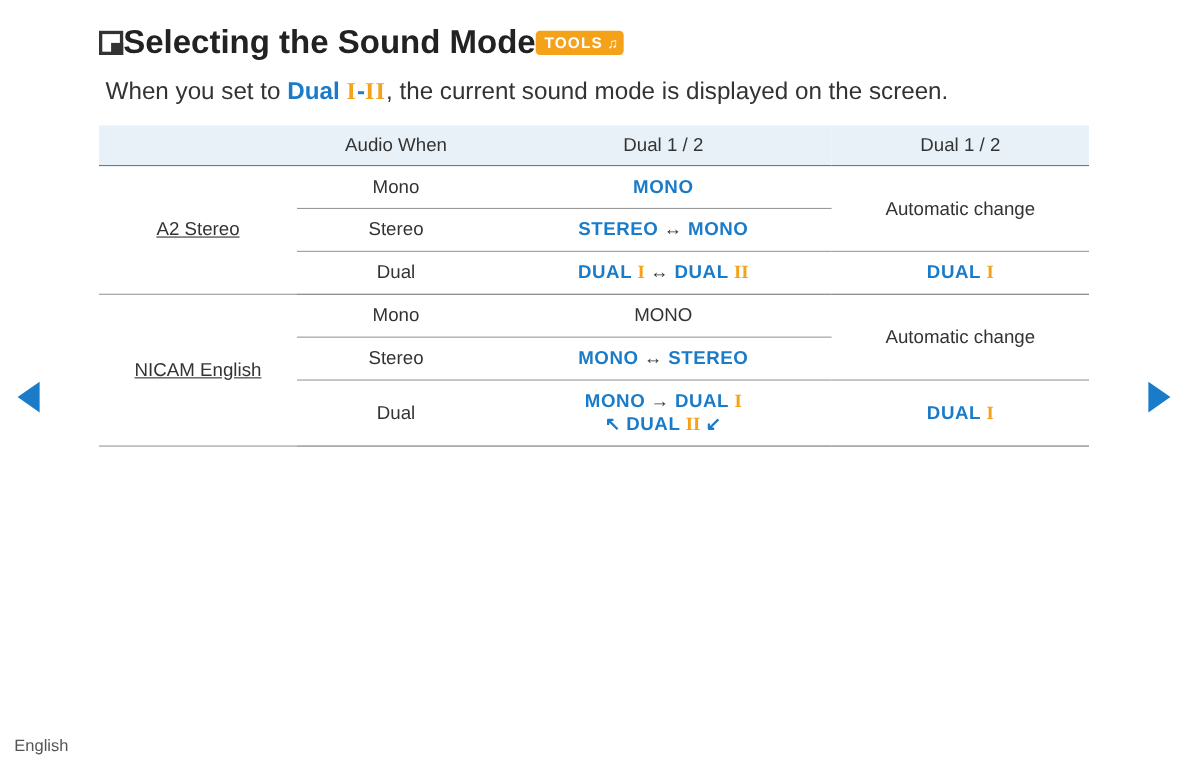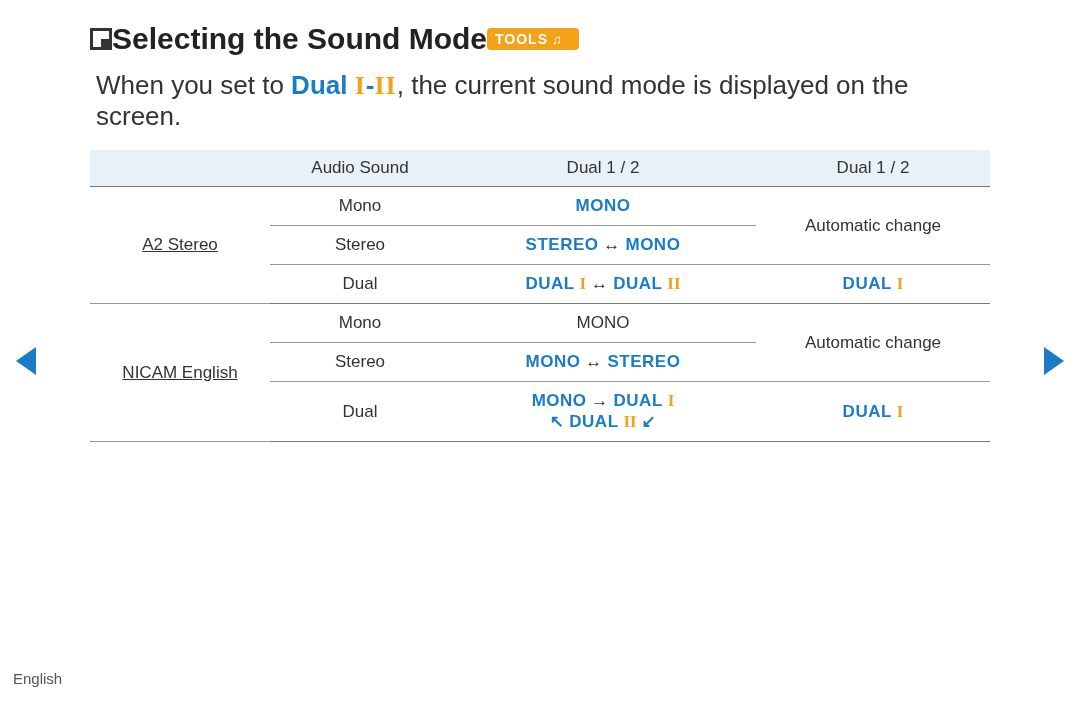--- a/index.html
+++ b/index.html
@@ -40,29 +40,29 @@
   }
   .tools-badge {
     display: inline-flex;
     align-items: center;
     gap: 4px;
     background: #f5a21b;
     color: #fff;
     font-size: 14px;
     font-weight: bold;
     letter-spacing: 1px;
-    padding: 2px 16px 2px 8px;
+    padding: 2px 4px 2px 8px;
     border-radius: 4px;
     height: 22px;
   }
   .tools-badge .note {
     font-size: 13px;
   }
   .intro {
-    font-size: 26px;
+    font-size: 22px;
     color: #333;
     margin: 0 0 18px 6px;
   }
   .intro .dual-hl {
     color: #1a7bc9;
     font-weight: bold;
   }
   .intro .roman { color: #f5a21b; font-family: Georgia, 'Times New Roman', serif; letter-spacing: 1px;}
   table.sound {
     width: 100%;
@@ -143,21 +143,21 @@
   <table class="sound">
     <colgroup>
       <col class="col-cat">
         <col class="col-type">
         <col class="col-d1">
         <col class="col-d2">
     </colgroup>
     <thead>
       <tr>
         <th></th>
-        <th>Audio Sound</th>
+        <th>Audio When</th>
         <th>Dual 1 / 2</th>
         <th>Dual 1 / 2</th>
       </tr>
     </thead>
     <tbody>
 
       <tr>
         <td rowspan="3" class="group first-col">A2 Stereo</td>
         <td>Mono</td>
         <td><span class="blue">MONO</span></td>

